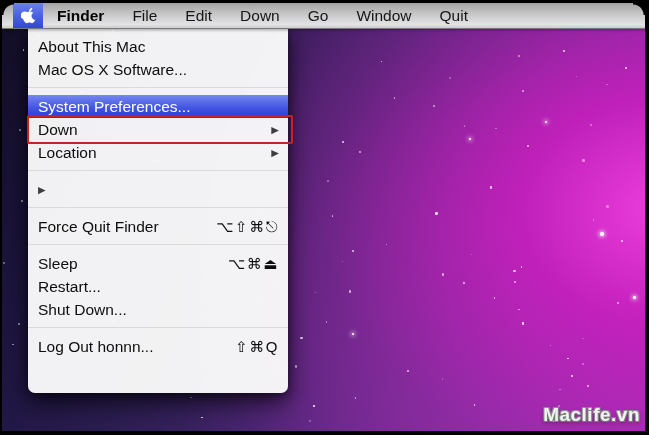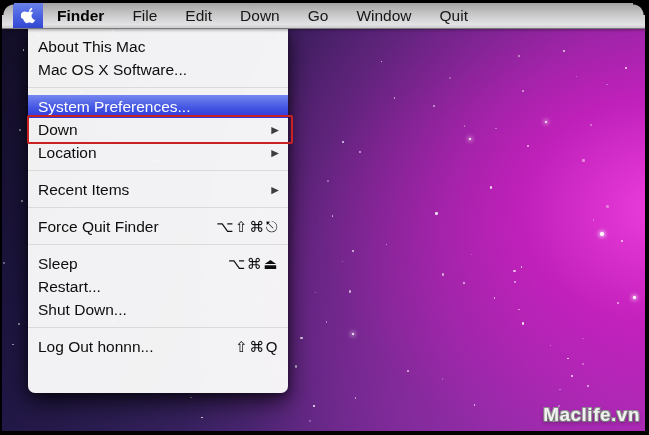--- a/index.html
+++ b/index.html
@@ -251,21 +251,20 @@
     <div class="row">
       <span class="lbl">Down</span>
       <span class="arrow">▶</span>
     </div>
     <div class="row">
       <span class="lbl">Location</span>
       <span class="arrow">▶</span>
     </div>
     <div class="sep"></div>
     <div class="row">
-      <span class="lbl">Recent Items</span>
       <span class="arrow">▶</span>
     </div>
     <div class="sep"></div>
     <div class="row">
       <span class="lbl">Force Quit Finder</span>
       <span class="sc">⌥⇧⌘⎋</span>
     </div>
     <div class="sep"></div>
     <div class="row">
       <span class="lbl">Sleep</span>

